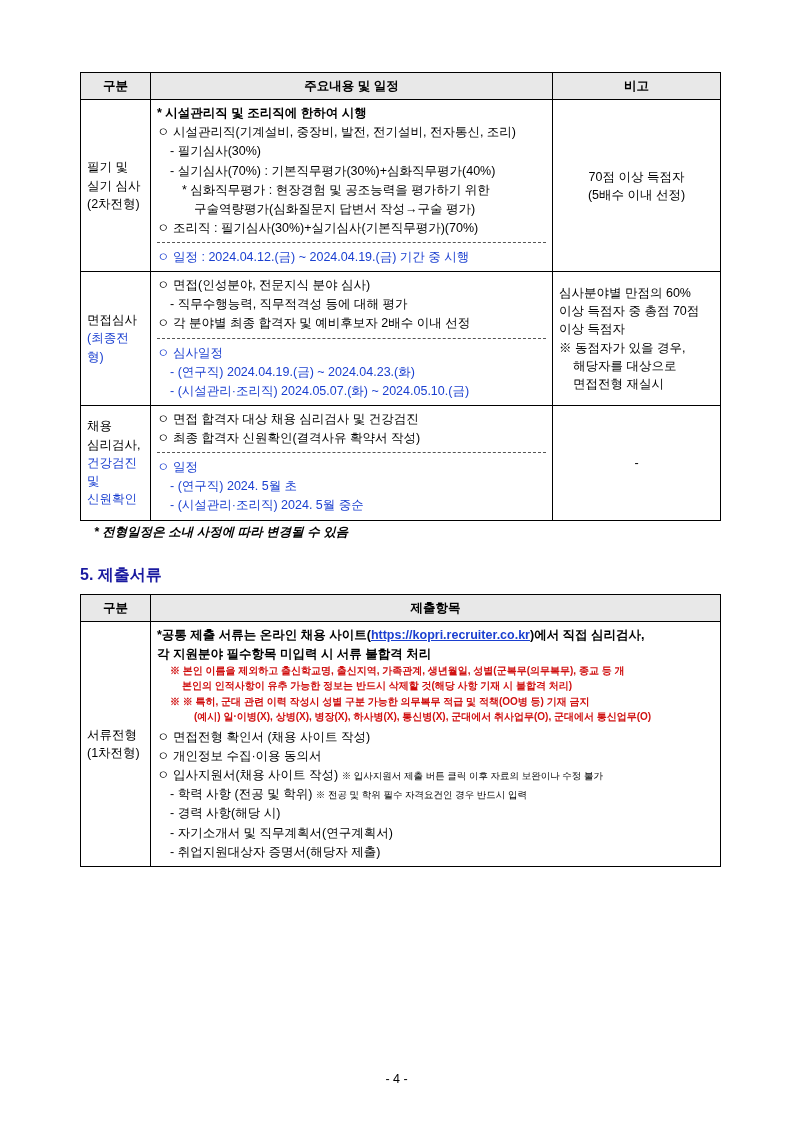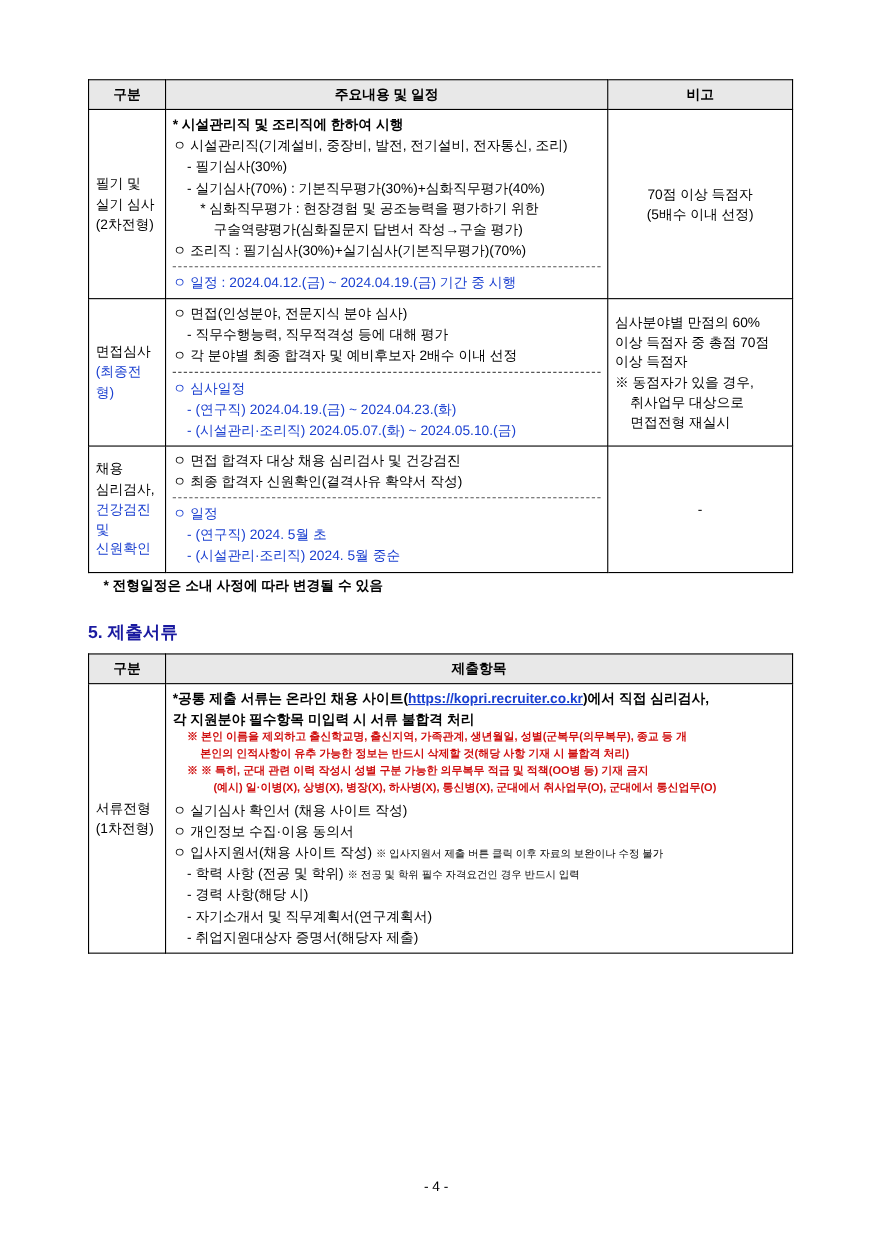--- a/index.html
+++ b/index.html
@@ -79,20 +79,21 @@
   .dashed-sep {
     border-top: 1px dashed #555;
     margin: 5px 0 5px 0;
     height: 0;
   }
   .note-line {
     margin-top: 3px;
     font-size: 12.5px;
     font-weight: bold;
     padding-left: 14px;
+    font-style: italic;
   }
   h2.sec {
     font-size: 16px;
     font-weight: bold;
     margin: 24px 0 8px 0;
     color: #1a1aa0;
   }
   .footer-page {
     position: absolute;
     left: 0;
@@ -165,21 +166,21 @@
             <li class="ind0 blue">ㅇ 심사일정</li>
             <li class="ind1 blue">- (연구직) 2024.04.19.(금) ~ 2024.04.23.(화)</li>
             <li class="ind1 blue">- (시설관리·조리직) 2024.05.07.(화) ~ 2024.05.10.(금)</li>
           </ul>
         </td>
         <td class="col-remark">
           <div>심사분야별 만점의 60%</div>
           <div>이상 득점자 중 총점 70점</div>
           <div>이상 득점자</div>
           <div>※ 동점자가 있을 경우,</div>
-          <div style="padding-left:14px">취사업무   대상으로</div>
+          <div style="padding-left:14px">해당자를   대상으로</div>
           <div style="padding-left:14px">면접전형 재실시</div>
         </td>
       </tr>
 
       <tr>
         <td class="col-label">
           <div>채용</div>
           <div>심리검사,</div>
           <div class="blue">건강검진</div>
           <div class="blue">및</div>
@@ -225,21 +226,21 @@
         <td class="cell-pad">
           <ul class="plain">
             <li class="ind0 bold">
               <span>*공통 제출 서류는 온라인 채용 사이트(</span><a href="#" class="blue" style="text-decoration:underline">https://kopri.recruiter.co.kr</a><span>)에서 직접 심리검사,</span>
             </li>
             <li class="ind0 bold">각 지원분야 필수항목 미입력 시 서류 불합격 처리</li>
             <li class="ind1 red bold xsmall">※ 본인 이름을 제외하고 출신학교명, 출신지역, 가족관계, 생년월일, 성별(군복무(의무복무), 종교 등 개</li>
             <li class="ind2 red bold xsmall">본인의 인적사항이 유추 가능한 정보는 반드시 삭제할 것(해당 사항 기재 시 불합격 처리)</li>
             <li class="ind1 red bold xsmall">※ ※ 특히, 군대 관련 이력 작성시 성별 구분 가능한 의무복무 적급 및 적책(OO병 등) 기재 금지</li>
             <li class="ind3 red bold xsmall">(예시) 일·이병(X), 상병(X), 병장(X), 하사병(X), 통신병(X), 군대에서 취사업무(O), 군대에서 통신업무(O)</li>
-            <li class="ind0" style="margin-top:3px">ㅇ 실기심사 확인서 (채용 사이트 작성)</li>
+            <li class="ind0" style="margin-top:3px">ㅇ 면접전형 확인서 (채용 사이트 작성)</li>
             <li class="ind0">ㅇ 개인정보 수집·이용 동의서</li>
             <li class="ind0"><span>ㅇ 입사지원서(채용 사이트 작성) </span><span class="mini">※ 입사지원서 제출 버튼 클릭 이후 자료의 보완이나 수정 불가</span></li>
             <li class="ind1"><span>- 학력 사항 (전공 및 학위) </span><span class="mini">※ 전공 및 학위 필수 자격요건인 경우 반드시 입력</span></li>
             <li class="ind1">- 경력 사항(해당 시)</li>
             <li class="ind1">- 자기소개서 및 직무계획서(연구계획서)</li>
             <li class="ind1">- 취업지원대상자 증명서(해당자 제출)</li>
           </ul>
         </td>
       </tr>
     </tbody>

